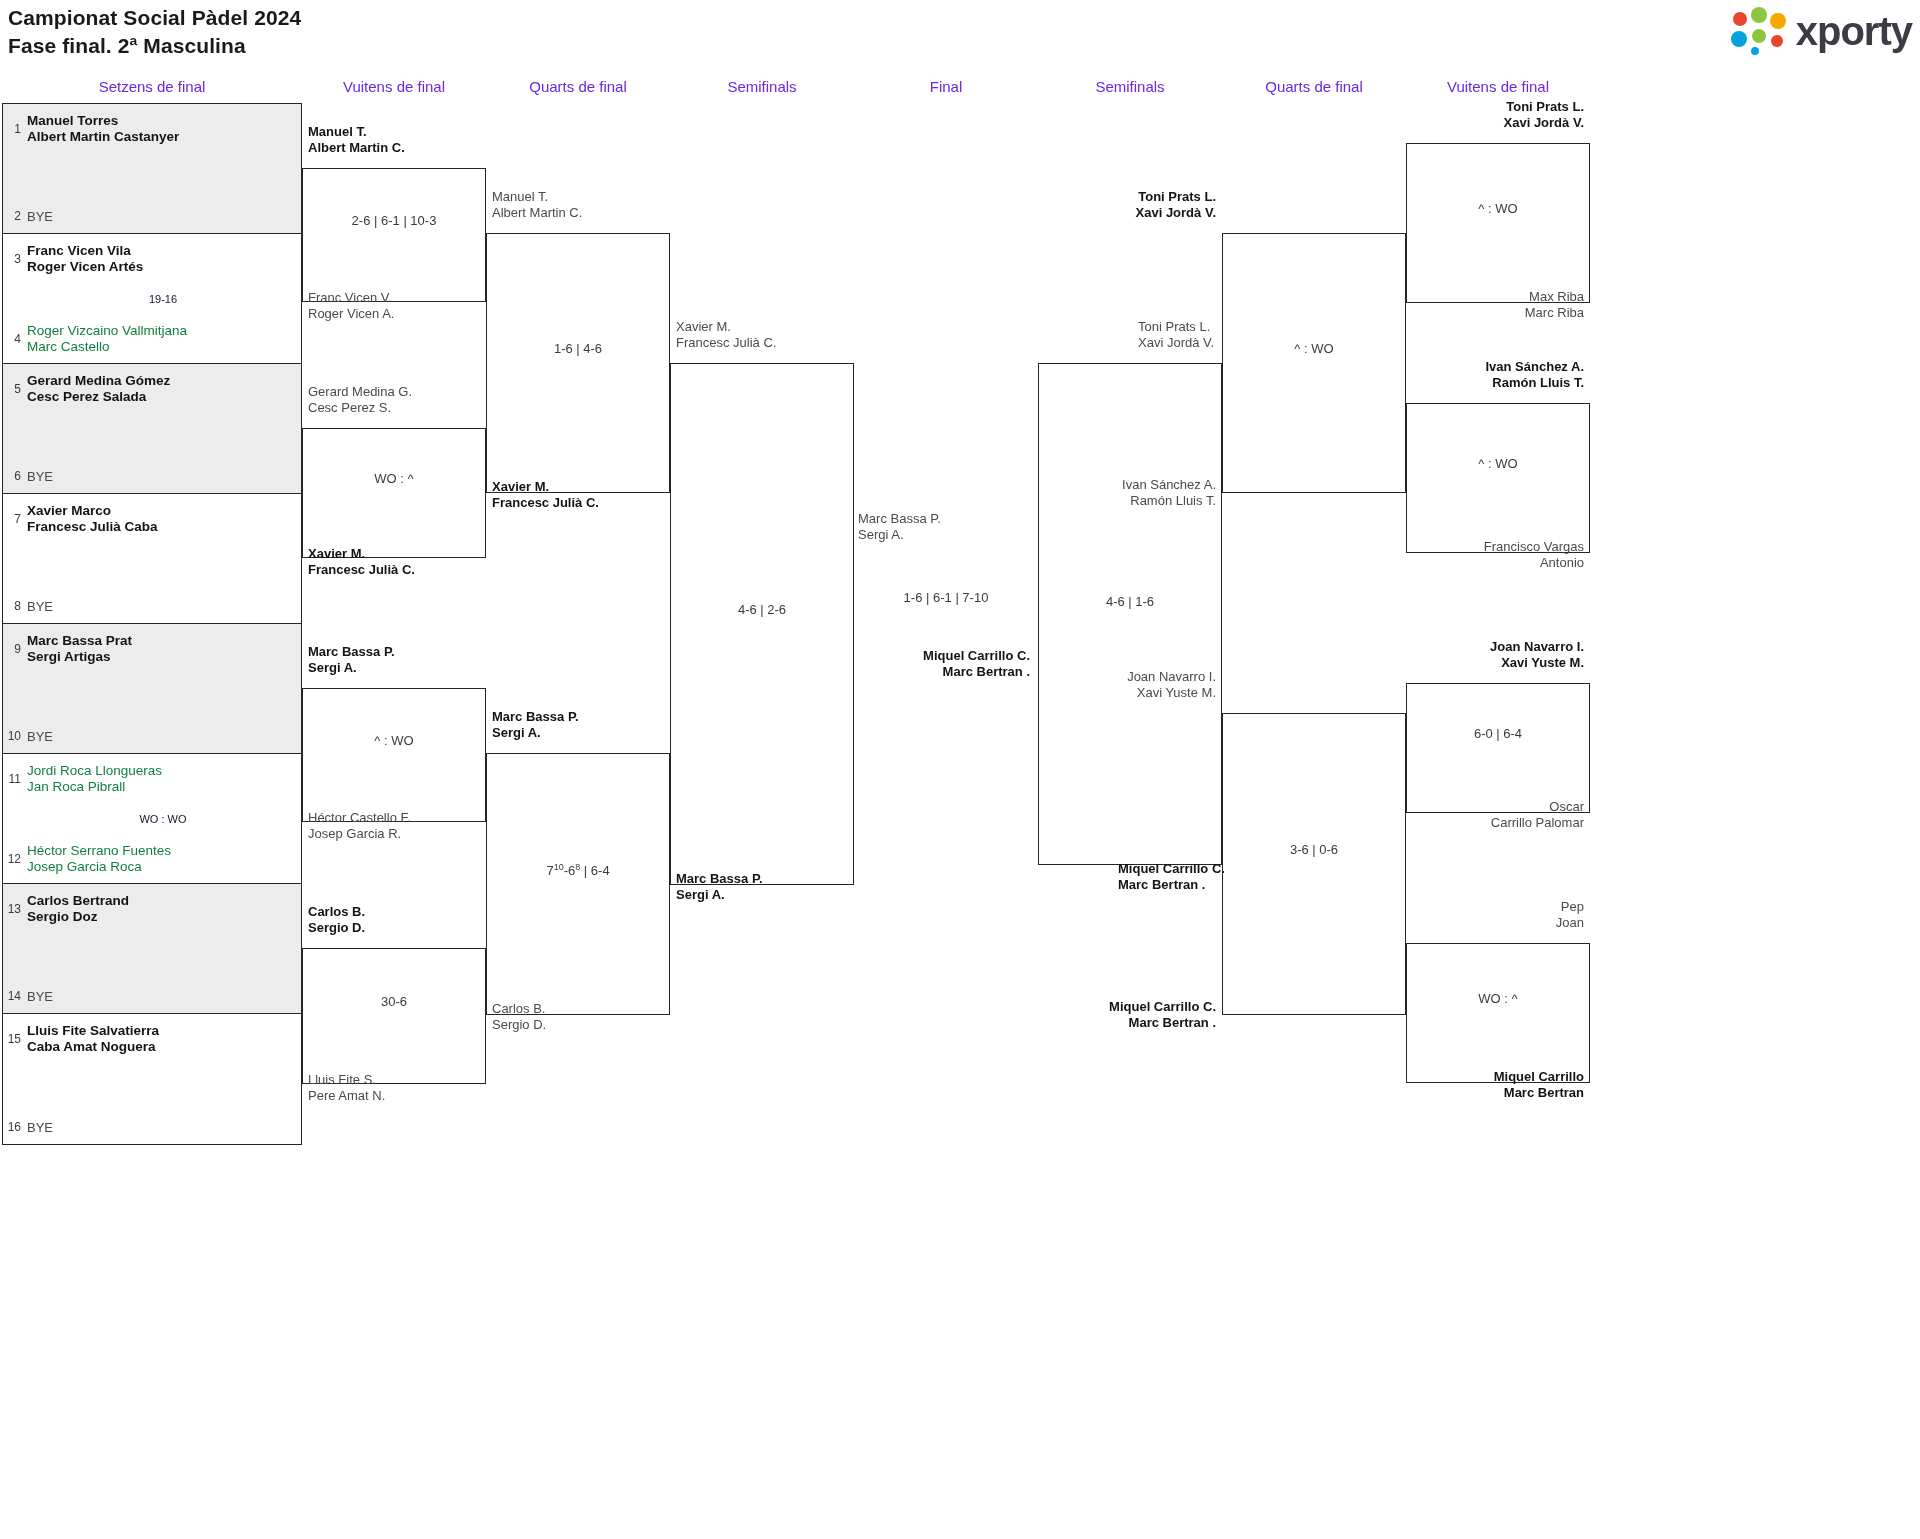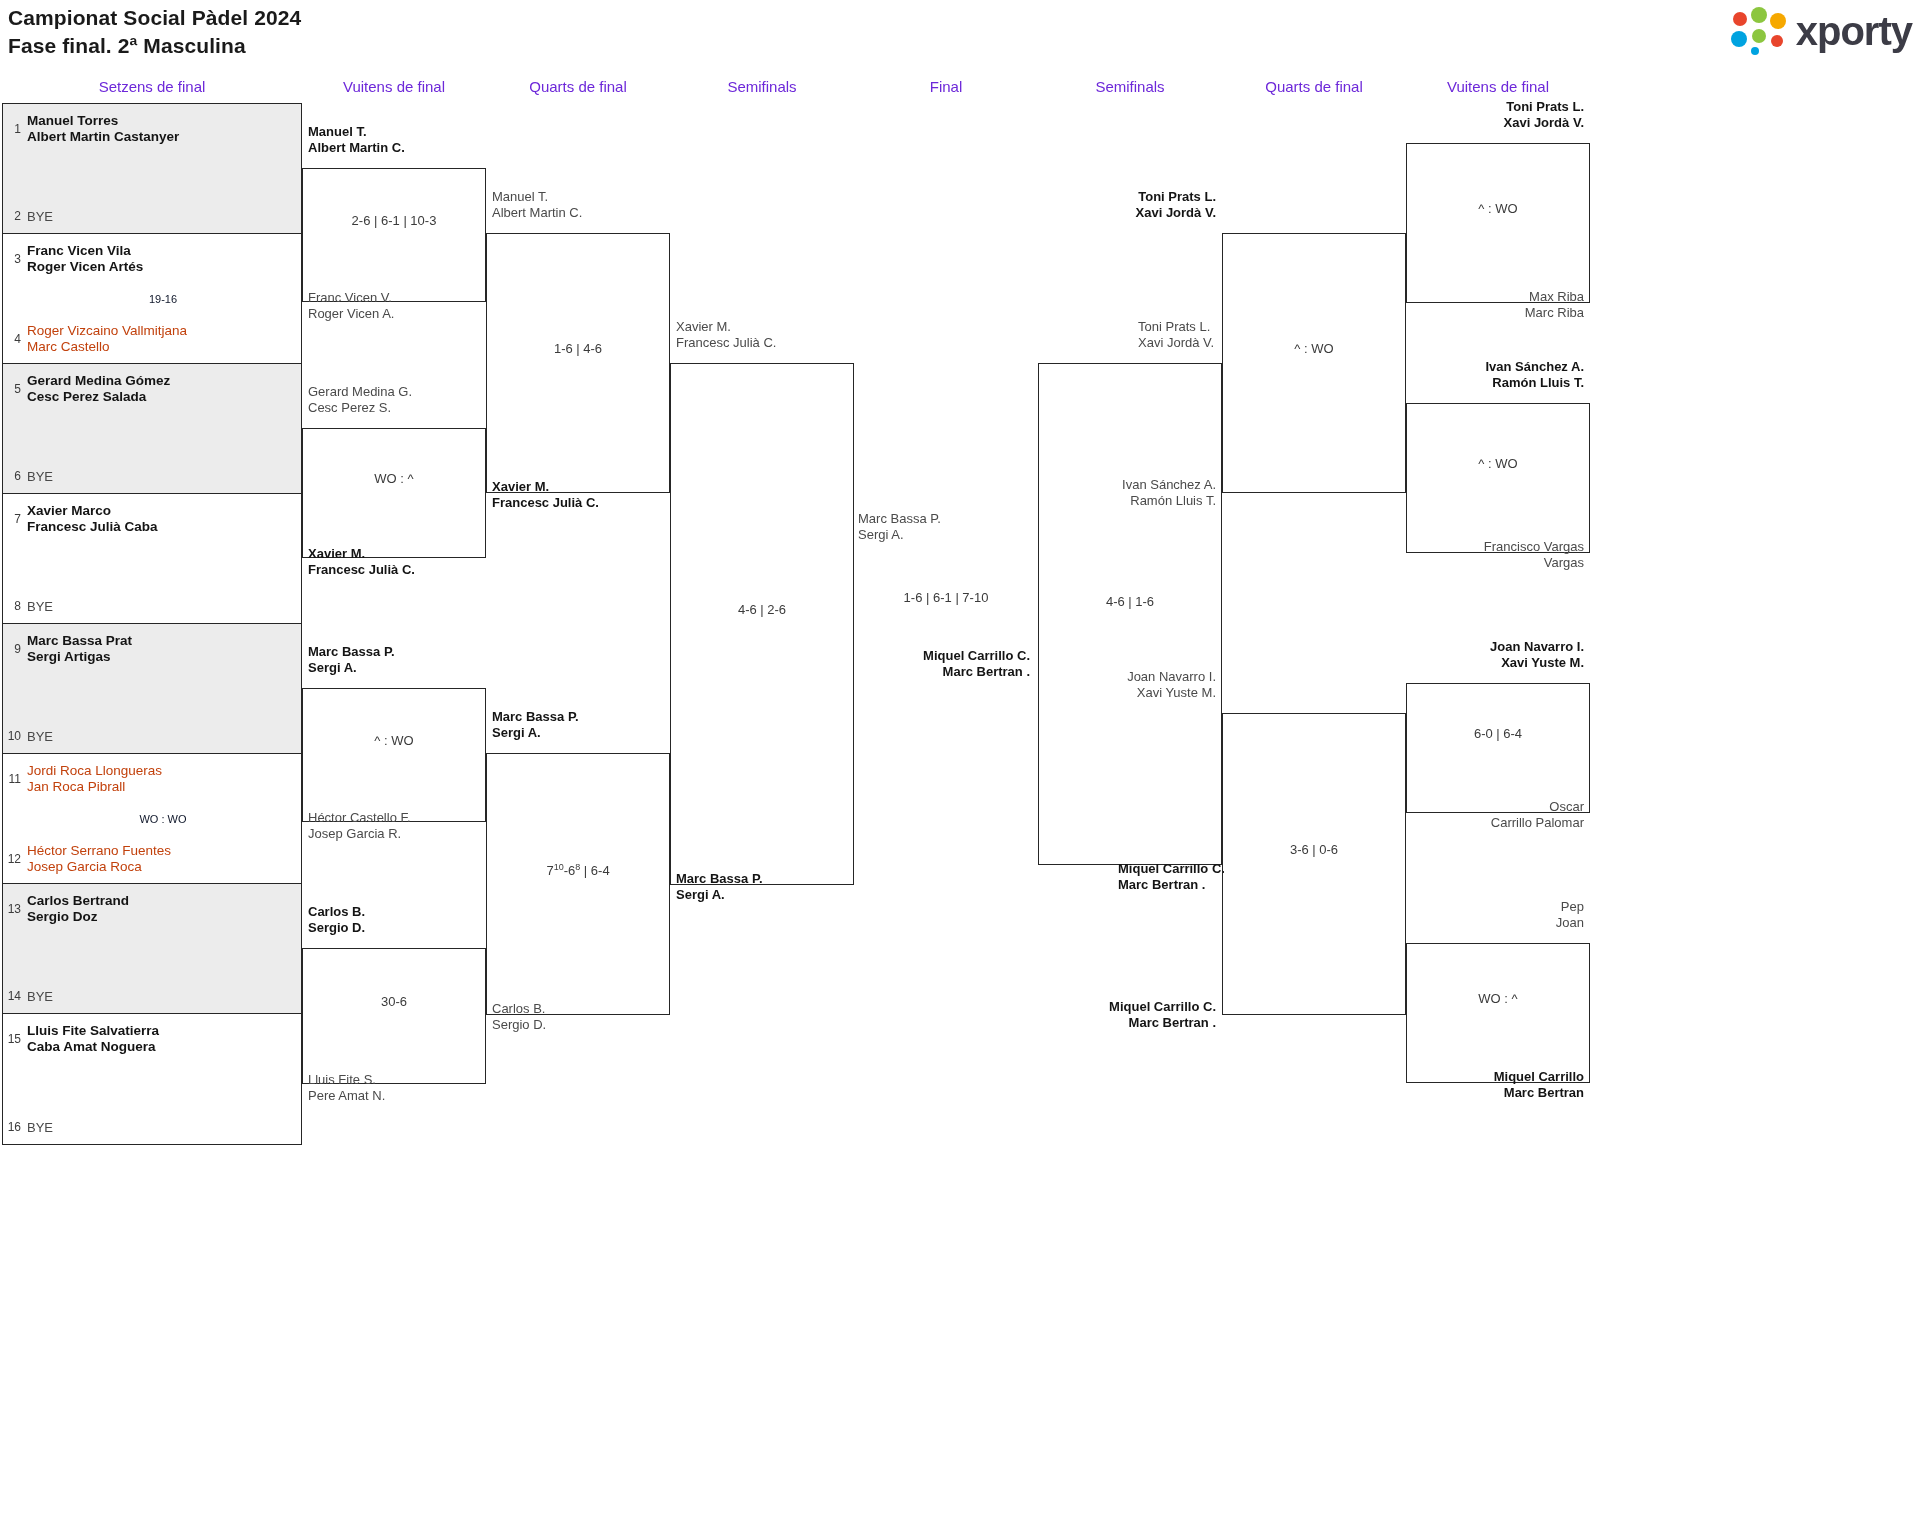--- a/index.html
+++ b/index.html
@@ -38,21 +38,21 @@
   .seed-top, .seed-bot { position:absolute; left:0; width:100%; display:flex; }
   .seed-top { top:9px; }
   .seed-bot { bottom:9px; }
   .seed-num {
     width:24px; flex:0 0 24px; text-align:right; padding-right:6px;
     font-size:12px; color:#3b3b3b; align-self:center;
   }
   .seed-names { font-size:13.5px; line-height:15.5px; }
   .seed-names .n { white-space:nowrap; }
   .winner .seed-names { font-weight:700; color:#141414; }
-  .loser  .seed-names { font-weight:400; color:#c2410c; }
+  .loser  .seed-names { font-weight:400; color:#15803d; }
   .bye .seed-names { font-weight:400; color:#4a4a4a; font-size:13px; }
   .seed-score {
     position:absolute; left:0; width:100%; top:50%;
     transform:translateY(-50%);
     text-align:center; font-size:11px; color:#0f172a;
     padding-left:22px;
   }
 
   
   .mbox { position:absolute; border:1px solid #262626; }
@@ -347,21 +347,21 @@
       <div>Marc Riba</div>
     </div>
     <div class="mscore" style="left: 1406px; top: 201px; width: 184px;">^ : WO</div>
     <div class="mbox" style="left: 1406px; top: 403px; width: 184px; height: 150px;"></div>
     <div class="mname win right" style="left: auto; right: 336px; top: 359px;">
       <div>Ivan Sánchez A.</div>
       <div>Ramón Lluis T.</div>
     </div>
     <div class="mname los right" style="left: auto; right: 336px; top: 539px;">
       <div>Francisco Vargas</div>
-      <div>Vargas</div>
+      <div>Antonio</div>
     </div>
     <div class="mscore" style="left: 1406px; top: 456px; width: 184px;">^ : WO</div>
     <div class="mbox" style="left: 1406px; top: 683px; width: 184px; height: 130px;"></div>
     <div class="mname win right" style="left: auto; right: 336px; top: 639px;">
       <div>Joan Navarro I.</div>
       <div>Xavi Yuste M.</div>
     </div>
     <div class="mname los right" style="left: auto; right: 336px; top: 799px;">
       <div>Oscar</div>
       <div>Carrillo Palomar</div>

